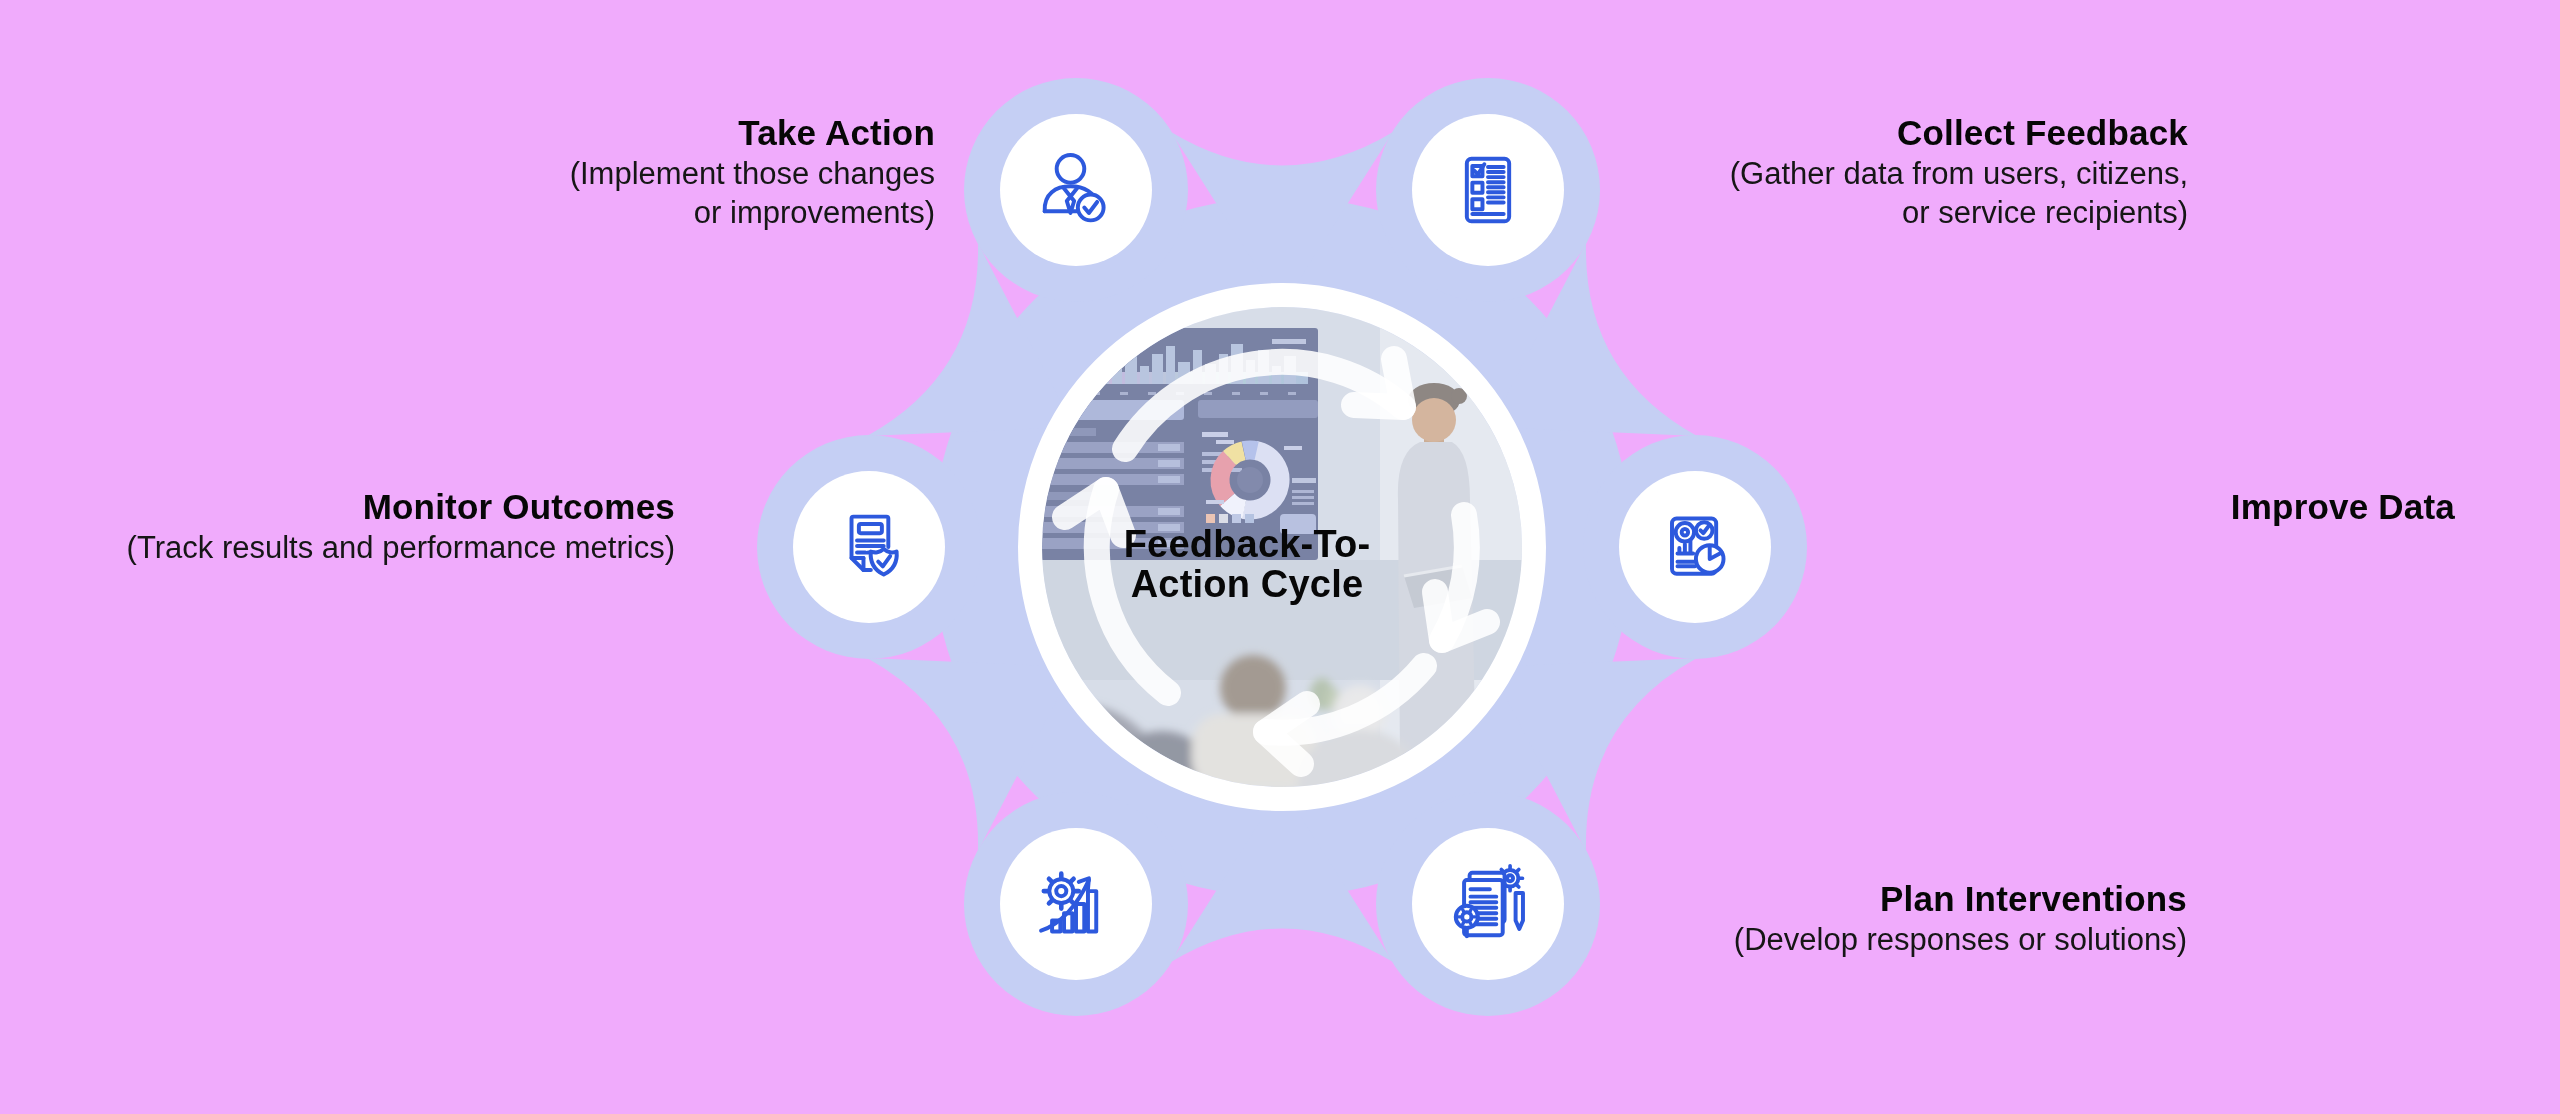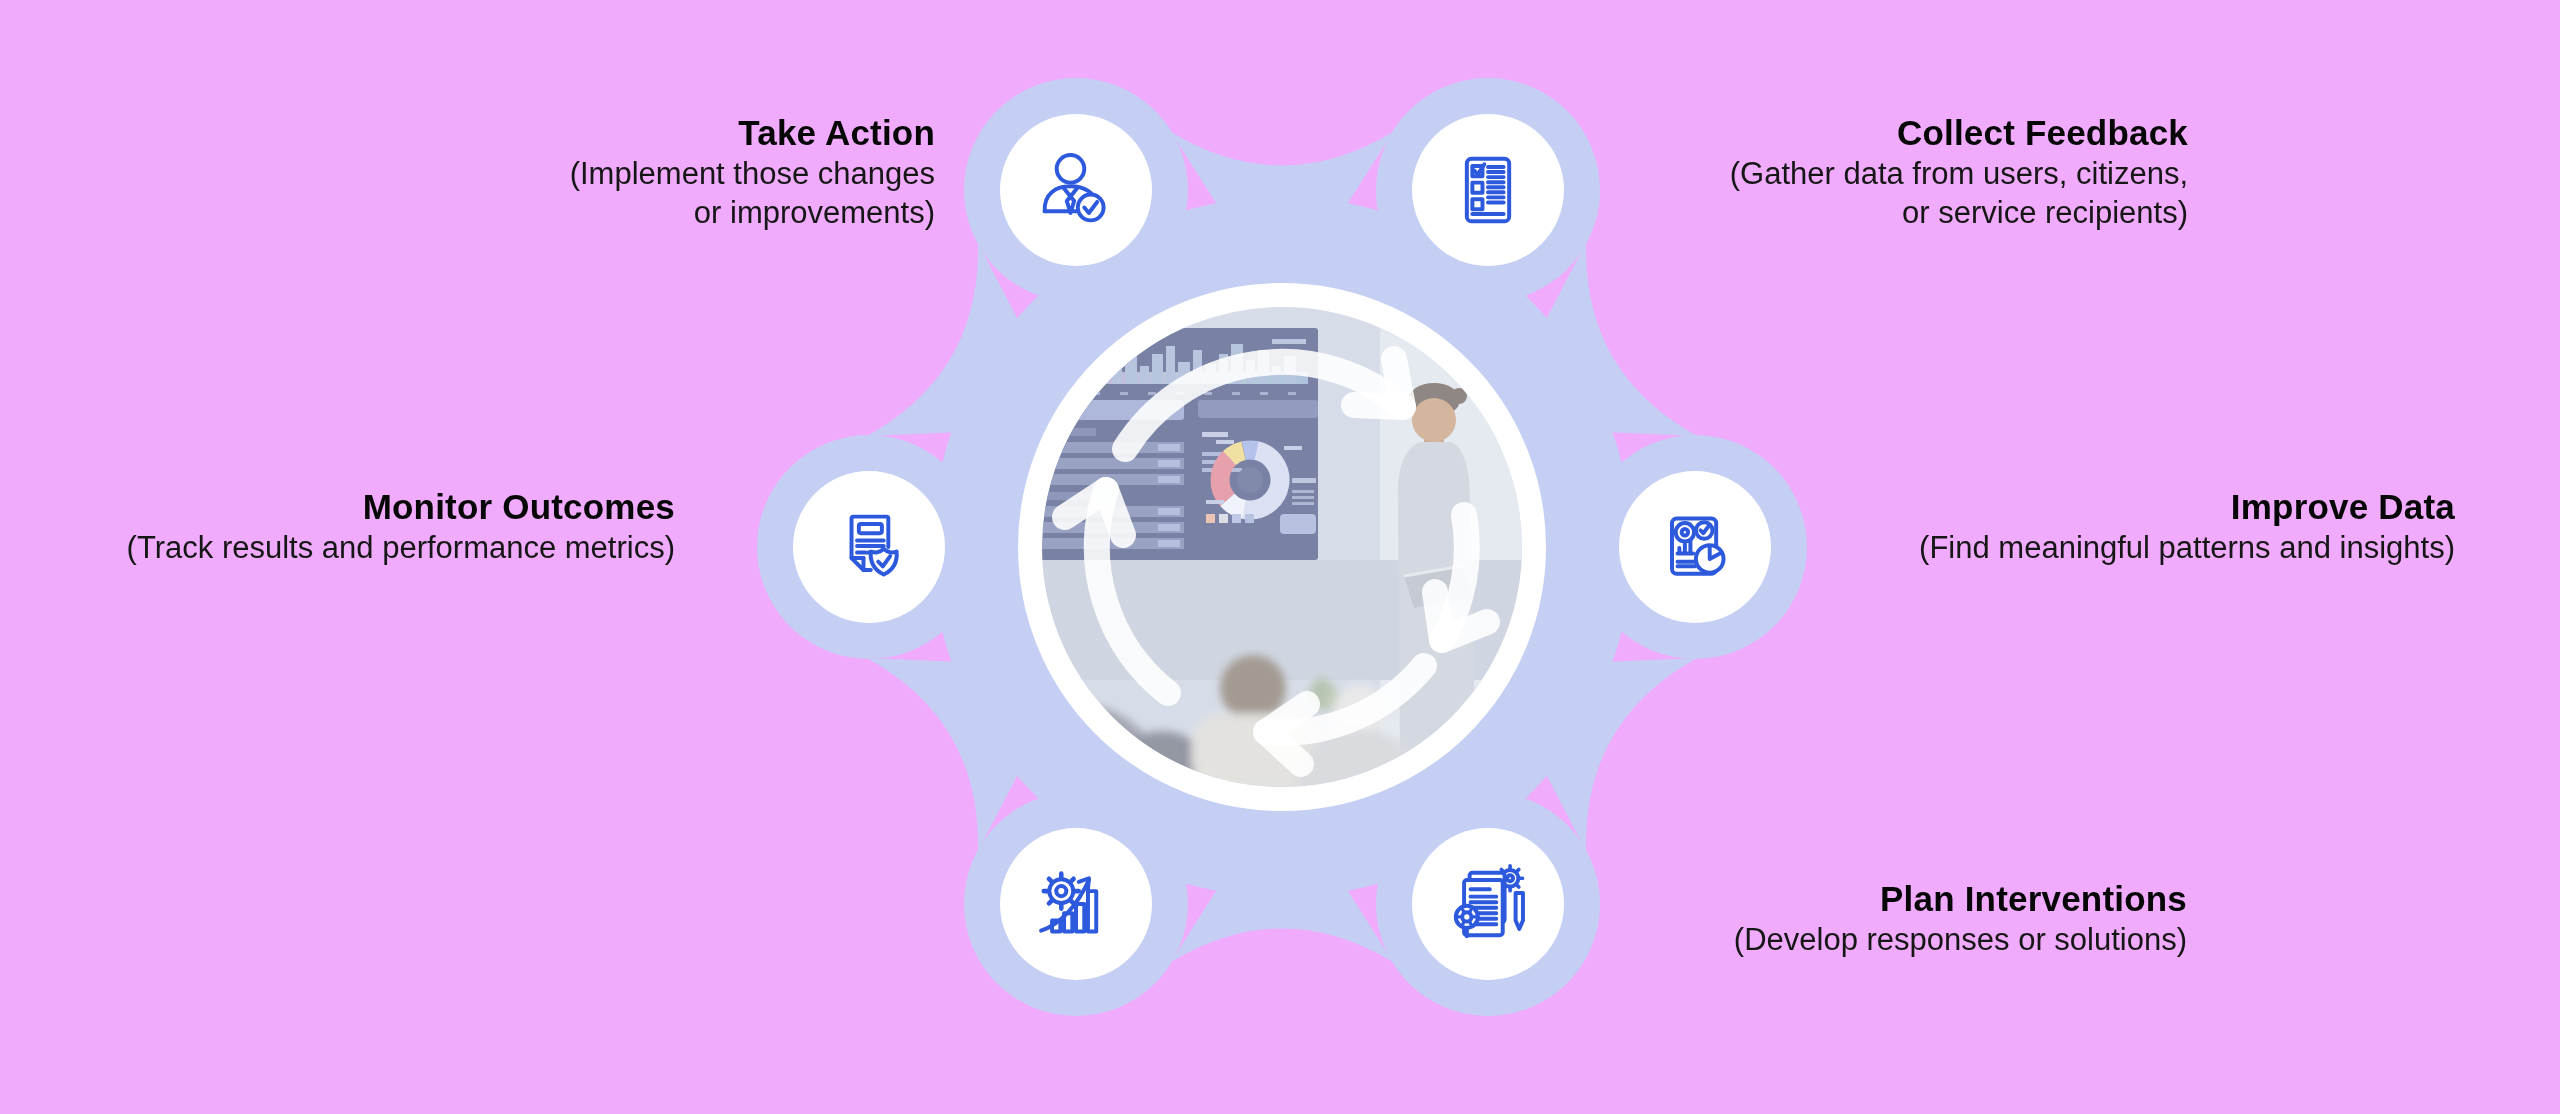--- a/index.html
+++ b/index.html
@@ -296,23 +296,26 @@
     <div class="node-desc">or service recipients)</div>
   </div>
 
   <div class="node-label right" style="right:1885px;top:486px;width:600px">
     <div class="node-title">Monitor Outcomes</div>
     <div class="node-desc">(Track results and performance metrics)</div>
   </div>
 
   <div class="node-label left" style="left:1835px;top:486px;width:620px">
     <div class="node-title">Improve Data</div>
-    <div class="node-desc">(Find meaningful patterns and insights)</div>
   </div>
 
 
   <div class="node-label left" style="left:1627px;top:878px;width:560px">
     <div class="node-title">Plan Interventions</div>
     <div class="node-desc">(Develop responses or solutions)</div>
   </div>
 
+  <div class="cycle-title">
+    <div>Feedback-To-</div>
+    <div>Action Cycle</div>
+  </div>
 
 </div>
 
 </body></html>

